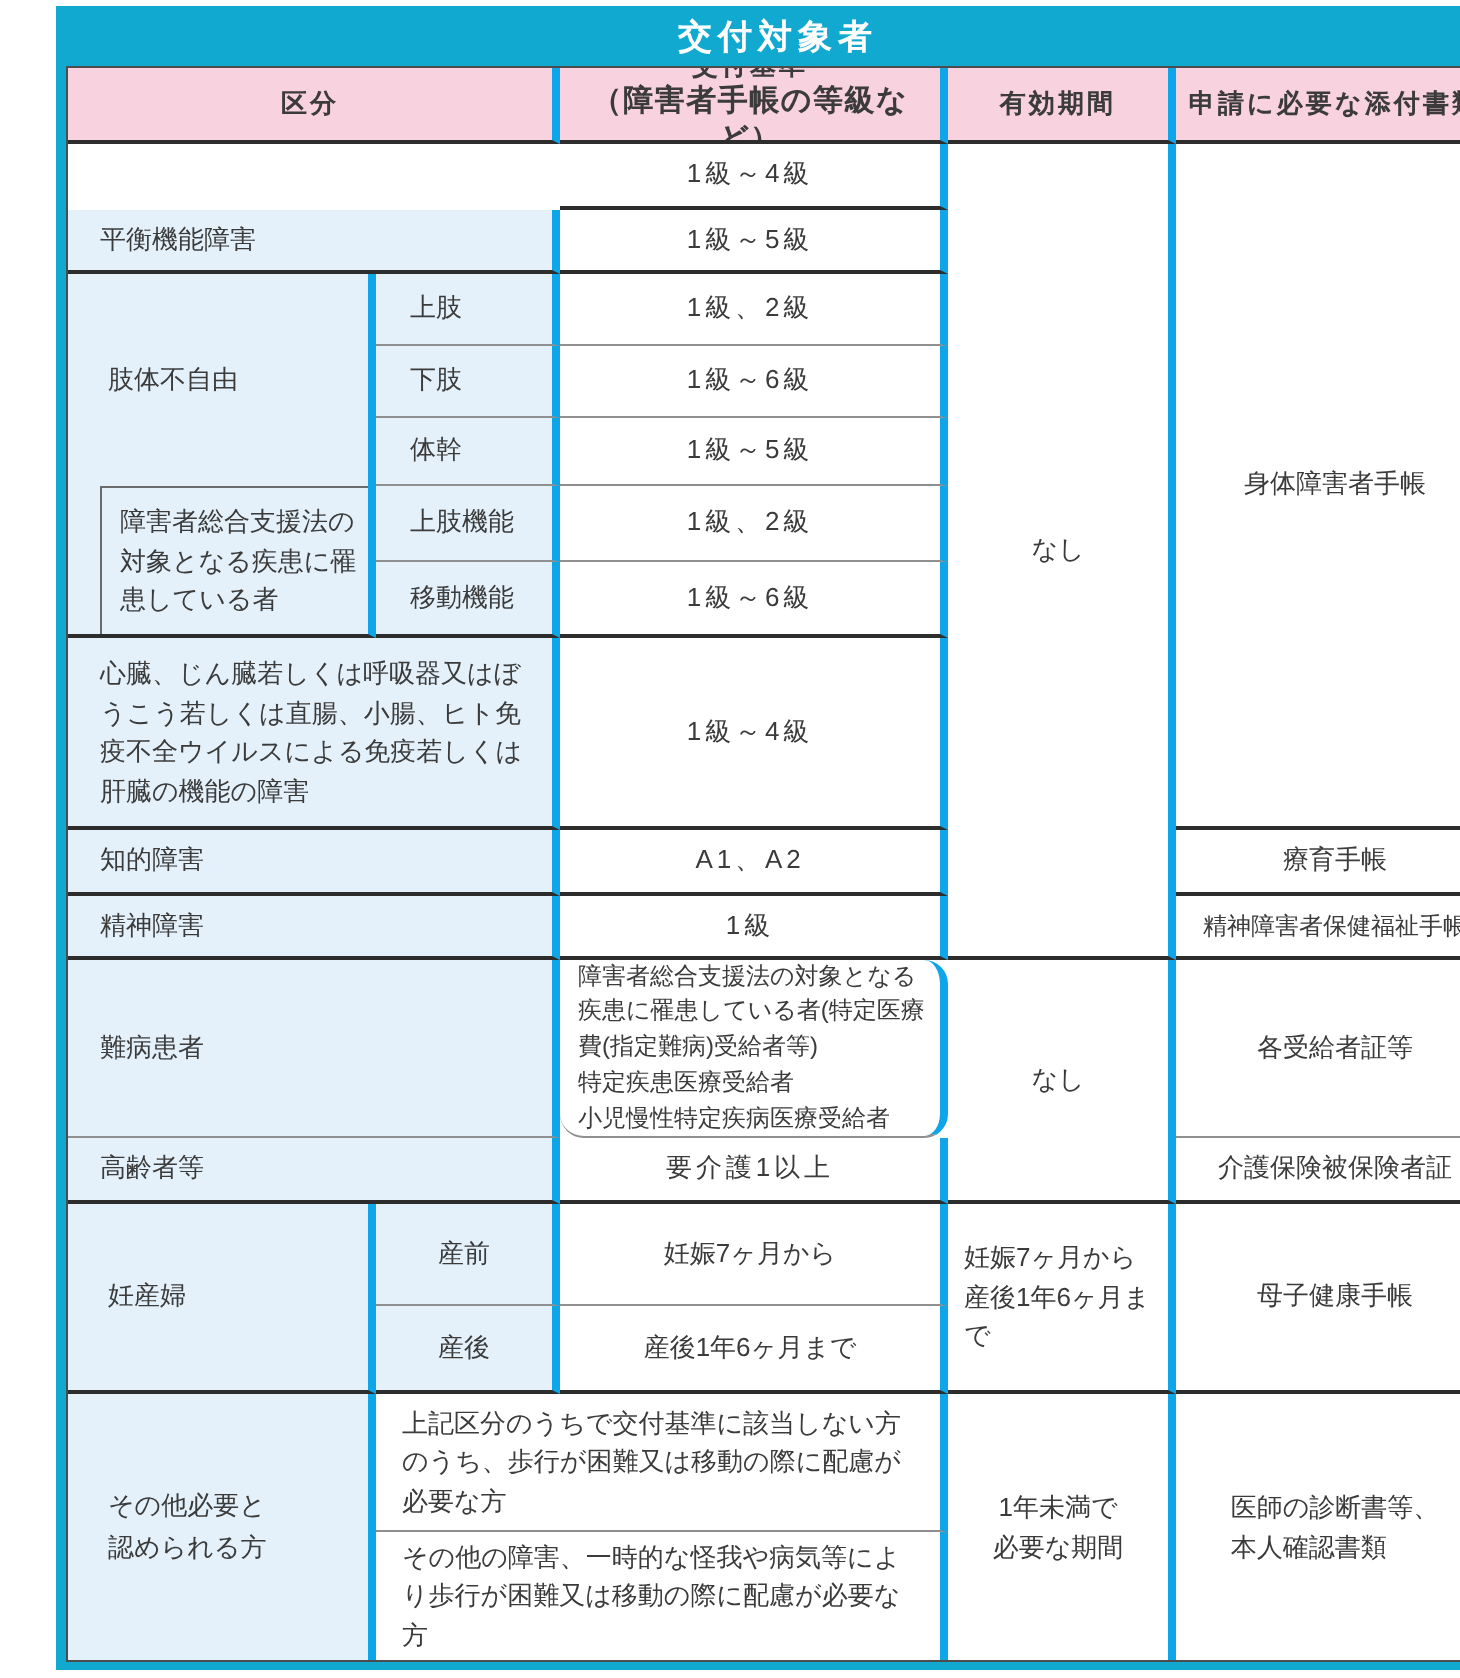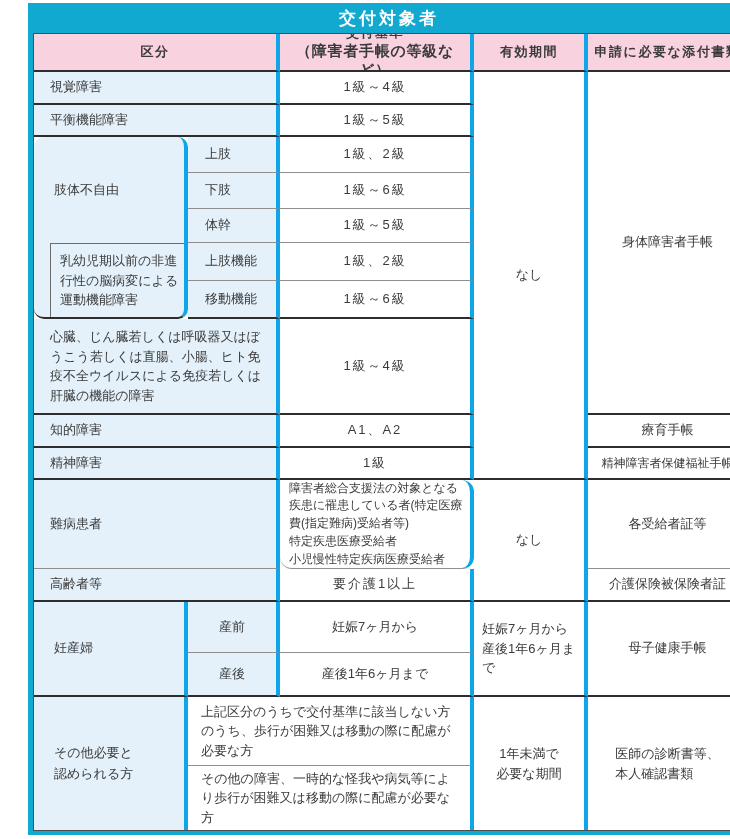--- a/index.html
+++ b/index.html
@@ -40,21 +40,21 @@
   .pink{background:var(--header-pink,#f8d2de);font-weight:bold;letter-spacing:0.12em;}
   .br{border-right:4px solid #0ea5e9;}
   .bb{border-bottom:1px solid #8f8f8f;}
   .bbs{border-bottom:2px solid #2d2d2d;}
   .pre{white-space:pre-line;}
   .ls{letter-spacing:0.15em;}
   .sm{font-size:12px;}
   .hdr-stack{display:flex;flex-direction:column;align-items:center;justify-content:center;gap:1px;}
   .hdr-sub{font-size:15px;font-weight:bold;letter-spacing:0.05em;}
   .wrapblock{line-height:1.5;}
-  .shitai-cell{position:relative;padding:0;display:block;border-radius:10px;}
+  .shitai-cell{position:relative;padding:0;display:block;}
   .shitai-label{
     position:absolute;left:20px;top:0;height:106px;
     display:flex;align-items:center;text-align:left;
   }
   .nested-box{
     position:absolute;left:16px;top:106px;right:0;bottom:0;
     border-top:1px solid #6b6b6b;border-left:1px solid #6b6b6b;
     padding:7px 3px 0 9px;text-align:left;line-height:1.5;box-sizing:border-box;
   }
   .ibl{display:inline-block;text-align:left;white-space:pre-line;}
@@ -69,29 +69,28 @@
   <div class="tbl">
 
     <div class="c pink br bbs" style="grid-area:1/1/2/3">区分</div>
     <div class="c pink br bbs hdr-stack" style="grid-area:1/3/2/4">
       <span>交付基準</span>
       <span class="hdr-sub">（障害者手帳の等級など）</span>
     </div>
     <div class="c pink br bbs" style="grid-area:1/4/2/5">有効期間</div>
     <div class="c pink bbs" style="grid-area:1/5/2/6">申請に必要な添付書類</div>
 
-    <div class="c blue left br bbs" style="grid-area:2/1/3/3">視覚障害</div>
     <div class="c br bbs ls" style="grid-area:2/3/3/4">1級～4級</div>
 
     <div class="c blue left br bbs" style="grid-area:3/1/4/3">平衡機能障害</div>
     <div class="c br bbs ls" style="grid-area:3/3/4/4">1級～5級</div>
 
     <div class="c blue br bbs shitai-cell" style="grid-area:4/1/9/2">
       <div class="shitai-label">肢体不自由</div>
-      <div class="nested-box">乳幼児期以前の非進行性の脳病変による運動機能障害</div>
+      <div class="nested-box">障害者総合支援法の対象となる疾患に罹患している者</div>
     </div>
     <div class="c blue subleft br bb" style="grid-area:4/2/5/3">上肢</div>
     <div class="c br bb ls" style="grid-area:4/3/5/4">1級、2級</div>
     <div class="c blue subleft br bb" style="grid-area:5/2/6/3">下肢</div>
     <div class="c br bb ls" style="grid-area:5/3/6/4">1級～6級</div>
     <div class="c blue subleft br bb" style="grid-area:6/2/7/3">体幹</div>
     <div class="c br bb ls" style="grid-area:6/3/7/4">1級～5級</div>
     <div class="c blue subleft br bb" style="grid-area:7/2/8/3">上肢機能</div>
     <div class="c br bb ls" style="grid-area:7/3/8/4">1級、2級</div>
     <div class="c blue subleft br bbs" style="grid-area:8/2/9/3">移動機能</div>

